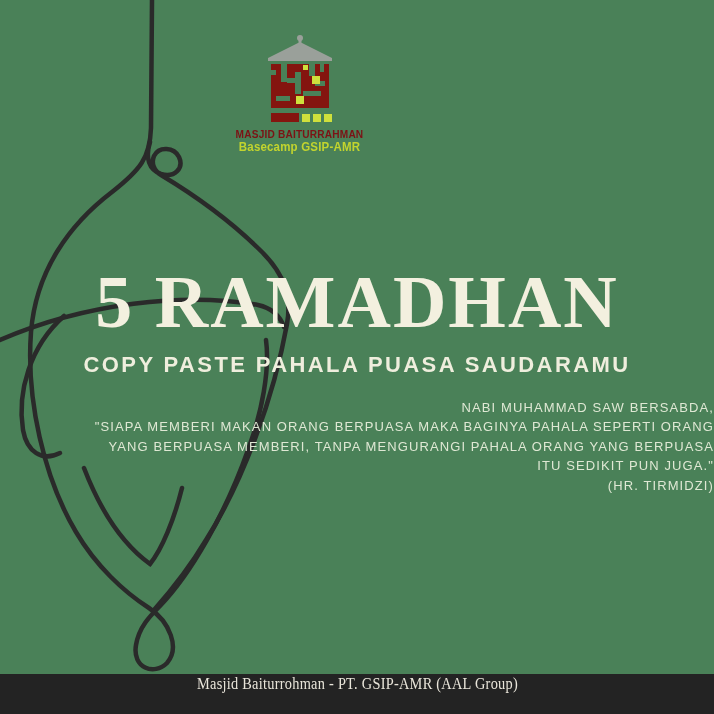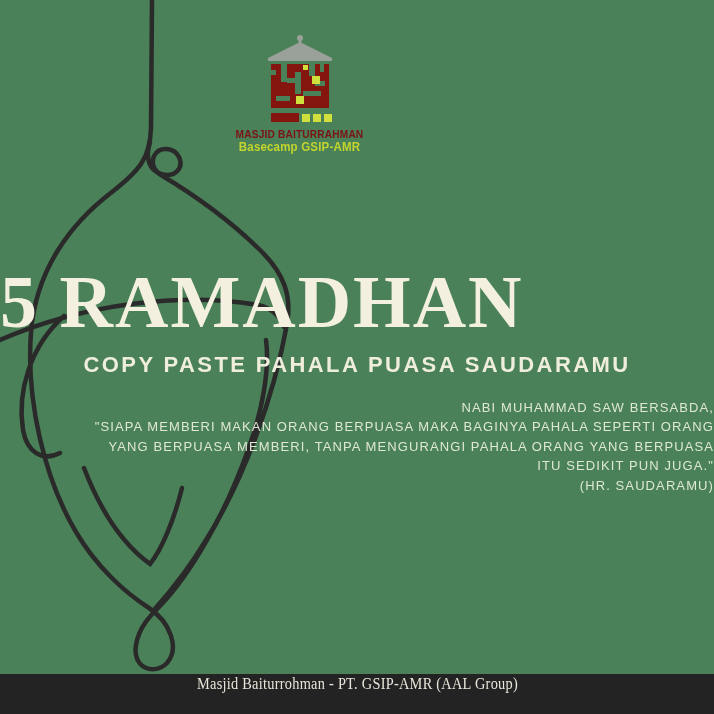--- a/index.html
+++ b/index.html
@@ -25,21 +25,21 @@
   .logo-title{
     margin-top:2px; font-size:11px; font-weight:bold; letter-spacing:.2px;
     color:var(--logo-red-text); transform:scaleX(.92); transform-origin:center;
   }
   .logo-subtitle{
     font-size:12.5px; font-weight:bold; letter-spacing:.2px;
     color:var(--logo-yellow-text); transform:scaleX(.92); transform-origin:center;
   }
 
   .big-title{
-    position:absolute; top:212px; left:0; width:714px; text-align:left;
+    position:absolute; top:212px; left:0; width:714px; text-align:center;
     font-family:"Liberation Serif", serif; font-size:74px; line-height:1.1;
     letter-spacing:2px; color:var(--title-cream); white-space:nowrap;
   }
   .subtitle{
     position:absolute; top:352px; left:0; width:714px; text-align:center;
     font-size:22px; font-weight:bold; letter-spacing:2.4px;
     color:var(--sub-cream); white-space:nowrap;
   }
   .quote{
     position:absolute; top:398px; left:0; width:714px; text-align:right;
@@ -109,20 +109,20 @@
 
   <h1 class="big-title">5 RAMADHAN</h1>
 
   <div class="subtitle">COPY PASTE PAHALA PUASA SAUDARAMU</div>
 
   <div class="quote">
     <div class="quote-line">NABI MUHAMMAD SAW BERSABDA,</div>
     <div class="quote-line">"SIAPA MEMBERI MAKAN ORANG BERPUASA MAKA BAGINYA PAHALA SEPERTI ORANG</div>
     <div class="quote-line">YANG BERPUASA MEMBERI, TANPA MENGURANGI PAHALA ORANG YANG BERPUASA</div>
     <div class="quote-line">ITU SEDIKIT PUN JUGA."</div>
-    <div class="quote-line">(HR. SAUDARAMU)</div>
+    <div class="quote-line">(HR. TIRMIDZI)</div>
   </div>
 
   <footer class="footer-bar">
     <span class="footer-text">Masjid Baiturrohman - PT. GSIP-AMR (AAL Group)</span>
   </footer>
 
 </div>
 
 </body></html>

